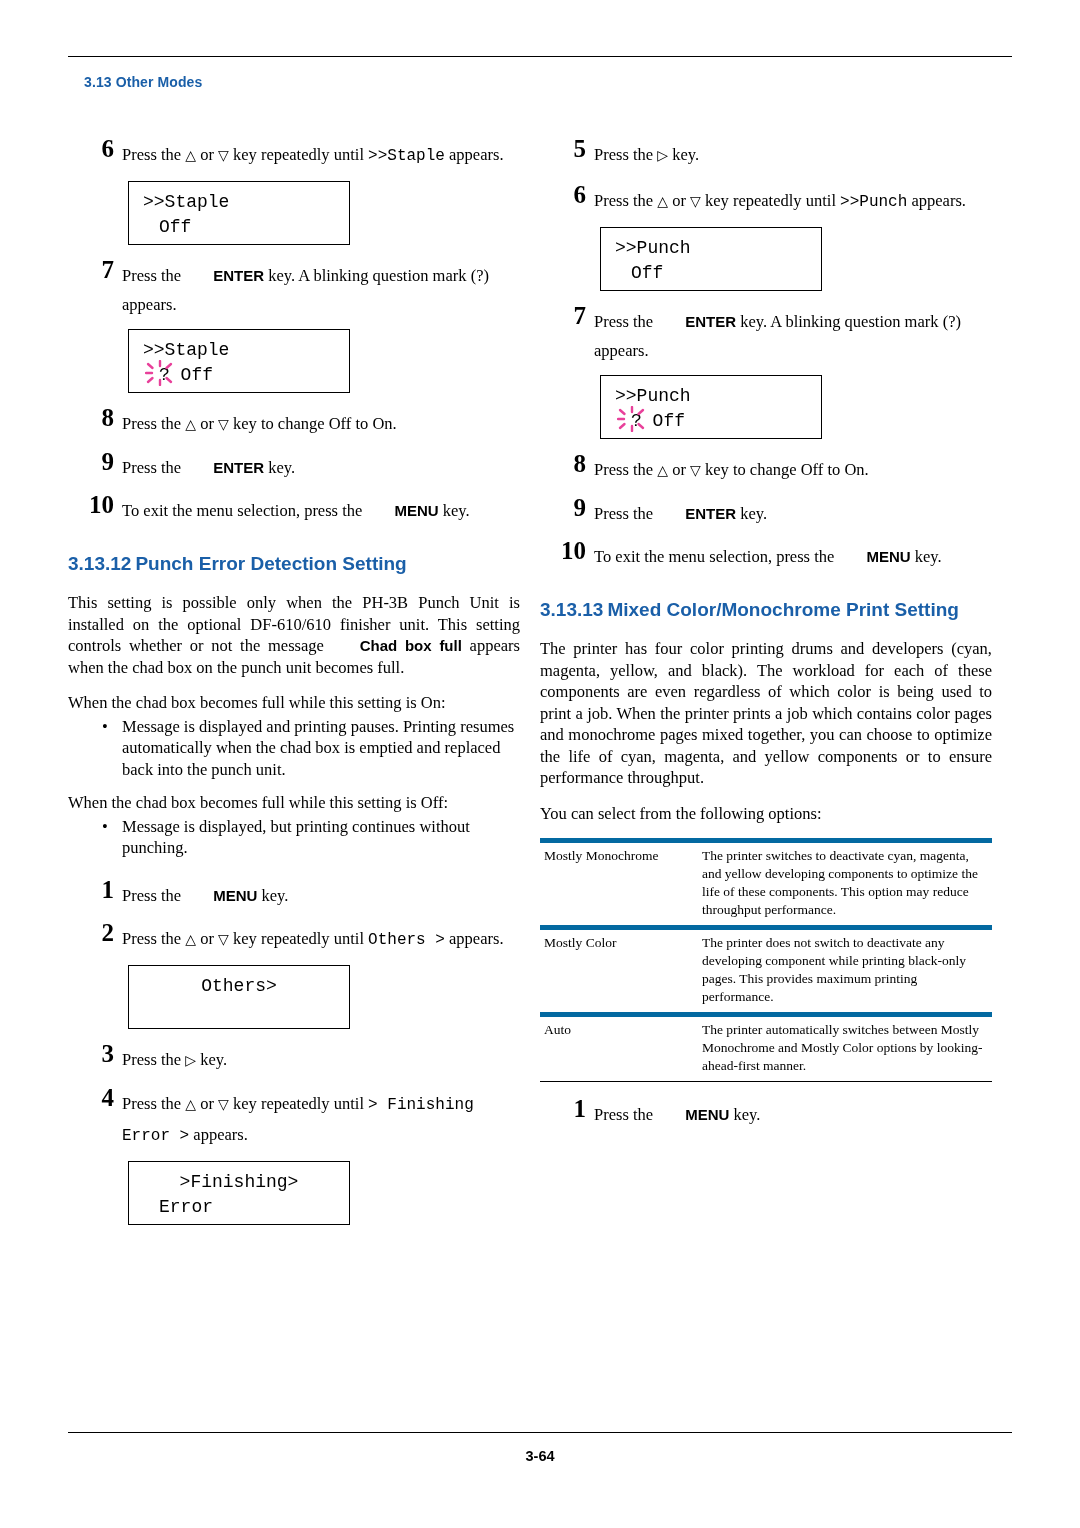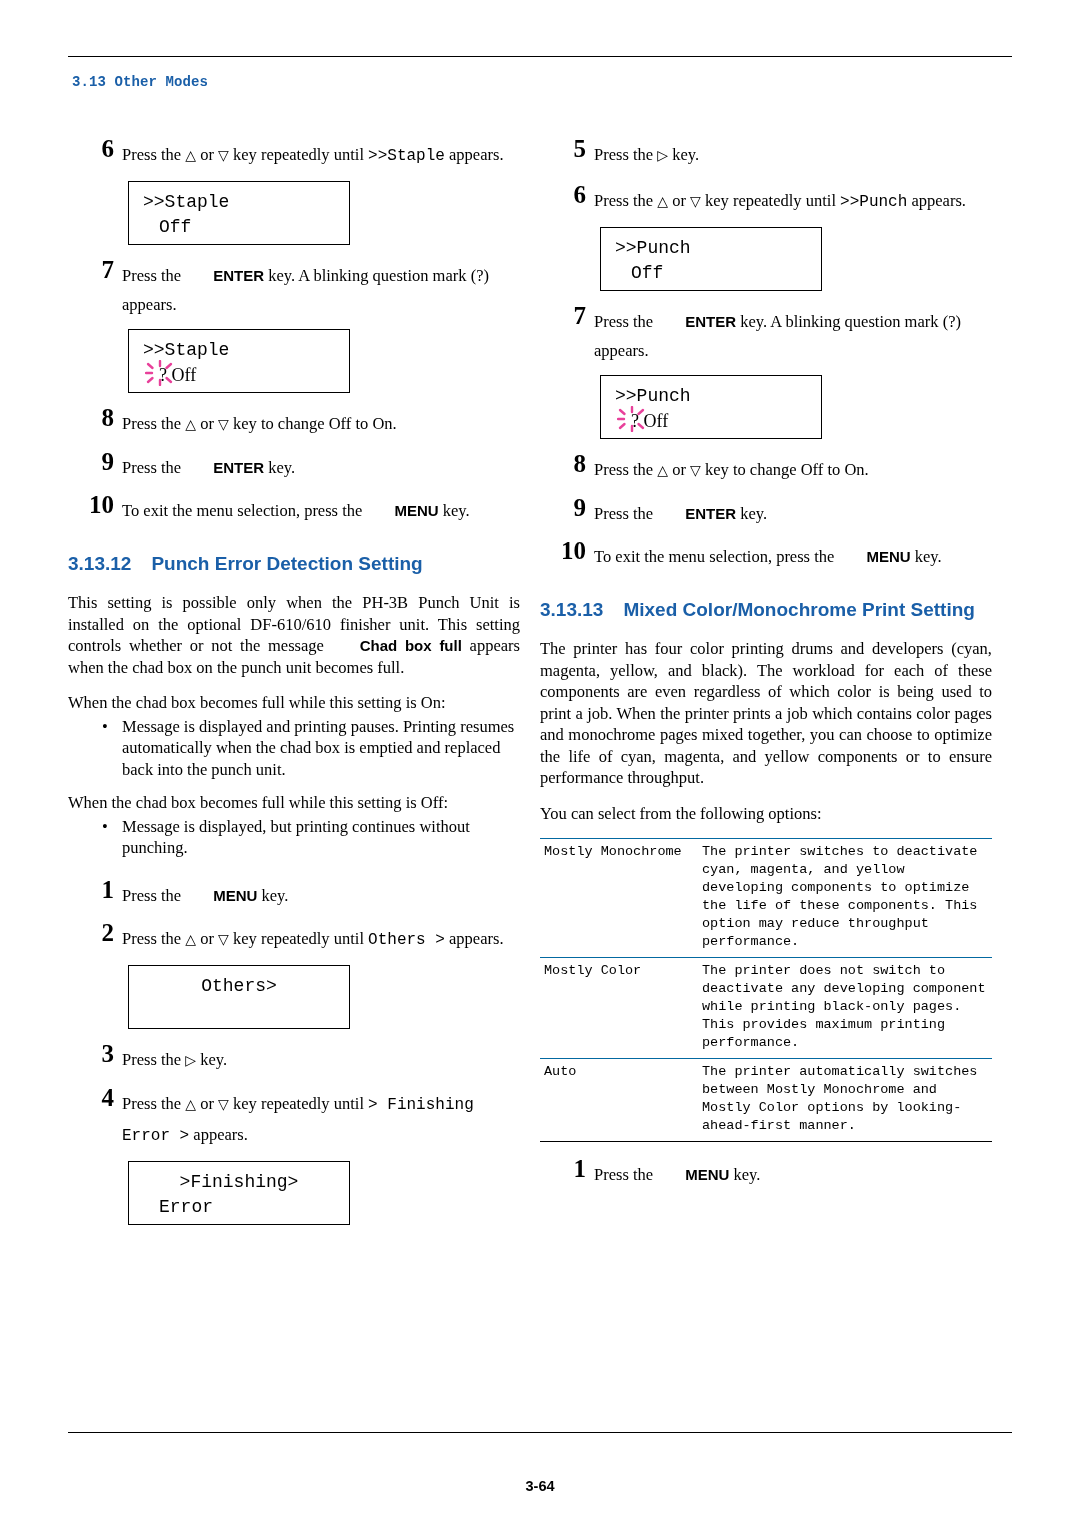--- a/index.html
+++ b/index.html
@@ -18,31 +18,31 @@
   }
   .rule {
     position: absolute;
     left: 68px; right: 68px;
     height: 1px; background: #000;
   }
   .rule.top { top: 56px; }
   .rule.bottom { top: 1432px; }
   .hdr {
     position: absolute;
-    left: 72px; top: 74px;
-    font-family: Liberation Mono, monospace;
+    left: 84px; top: 74px;
+    font-family: Liberation Sans, sans-serif;
     font-weight: bold;
     font-size: 14px;
     color: #1a5fa8;
     letter-spacing: .1px;
     text-align: right;
   }
   .footer {
     position: absolute;
-    left: 0; right: 0; top: 1478px;
+    left: 0; right: 0; top: 1448px;
     text-align: center;
     font-family: "Liberation Sans", sans-serif;
     font-weight: bold;
     font-size: 14.5px;
   }
   .col {
     position: absolute;
     top: 140px;
     width: 452px;
   }
@@ -78,39 +78,39 @@
     margin: 10px 0 16px 60px;
     width: 222px;
     height: 64px;
     padding: 8px 0 0 14px;
     font-family: "Liberation Mono", monospace;
     font-size: 18px;
     line-height: 25px;
     position: relative;
   }
   .lcd .l2 { padding-left: 16px; }
-  .lcd .l2.qmark { padding-left: 16px; font-family: Liberation Serif, serif; }
+  .lcd .l2.qmark { padding-left: 16px; }
   .blink {
     position: absolute;
     left: 16px; top: 30px;
     width: 30px; height: 26px;
     pointer-events: none;
   }
   .lcd .row-arrow { display: flex; justify-content: center; padding-right: 14px; }
 
   
   h3.sec {
     font-family: "Liberation Sans", sans-serif;
     font-size: 19px;
     font-weight: bold;
     color: #1a5fa8;
     margin: 26px 0 16px 0;
     line-height: 25px;
     display: flex;
-    gap: 20px;
+    gap: 4px;
   }
   h3.sec .n { white-space: nowrap; }
   p.body {
     font-size: 16.5px;
     line-height: 21.5px;
     margin: 0 0 14px 0;
     text-align: justify;
   }
   p.tight { margin-bottom: 2px; }
   ul.bul { list-style: none; margin: 0 0 12px 0; padding: 0; }
@@ -131,25 +131,24 @@
 
   
   table.opts {
     border-collapse: collapse;
     width: 452px;
     margin-top: 10px;
     font-size: 13.5px;
     line-height: 18px;
   }
   table.opts td {
-    border-top: 1px solid #0369a1;
+    border-top: 5px solid #0369a1;
     border-bottom: 1px solid #000;
     padding: 4px 6px 6px 4px;
     vertical-align: top;
-    font-family: Liberation Mono, monospace;
   }
   table.opts td.name { width: 158px; }
   table.opts tr td { border-bottom: none; }
   table.opts tr:last-child td { border-bottom: 1px solid #000; }
 </style>
 </head>
 <body>
 
 <div class="page">
 

